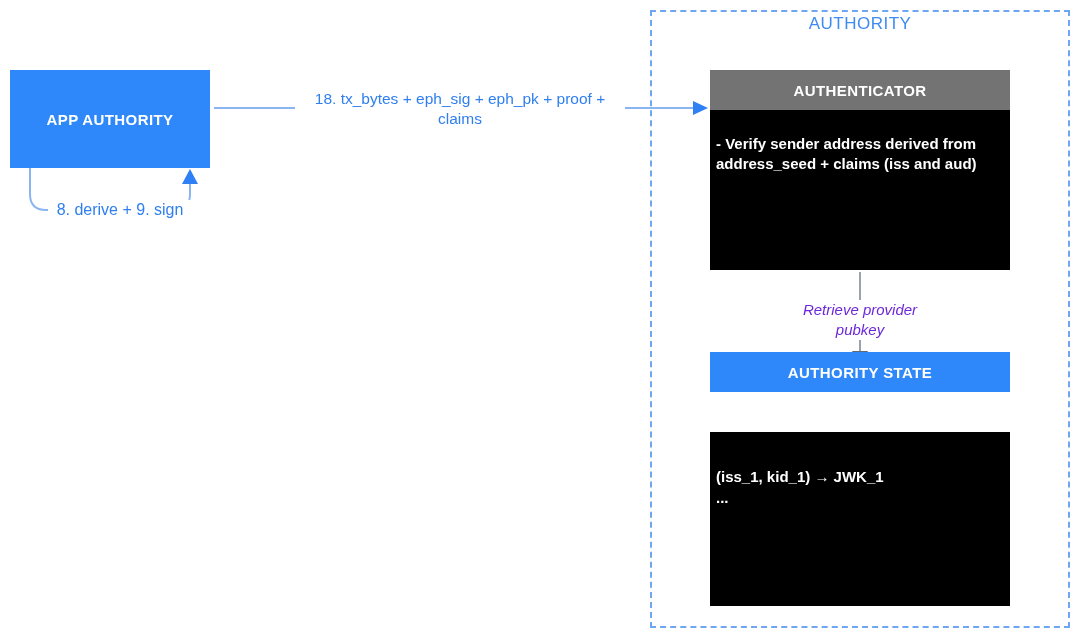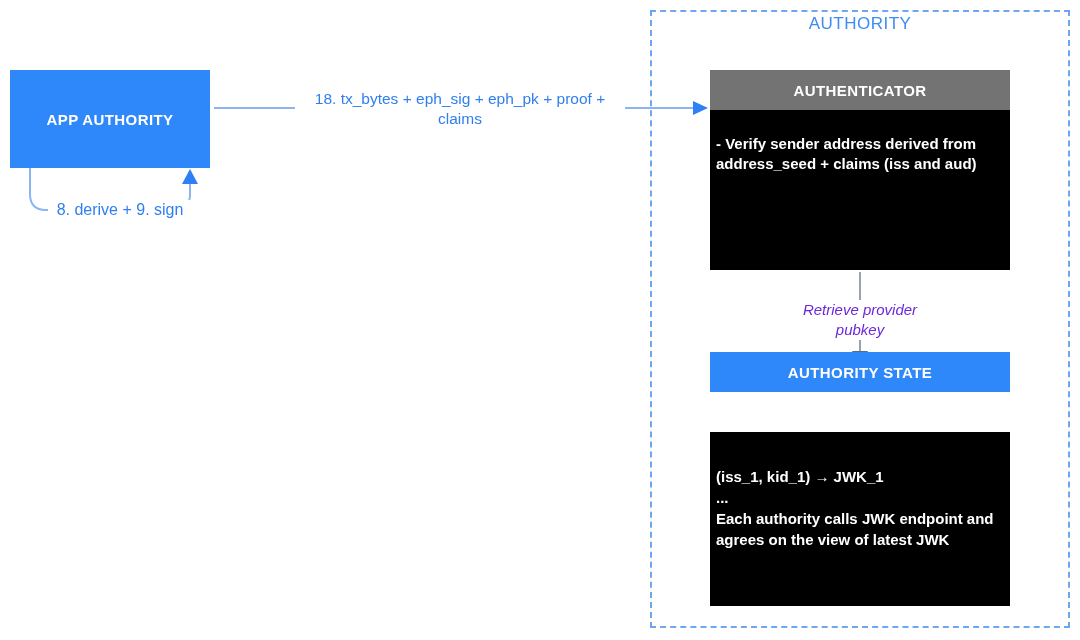--- a/index.html
+++ b/index.html
@@ -124,16 +124,15 @@
     <polygon points="10,94 2,79 18,79" fill="#5f6b78"></polygon>
   </svg>
   <div class="abs edge-label retrieve-label" style="color: #6d28d9; font-style: italic;">Retrieve provider pubkey</div>
 
   <div class="abs card-header state-header" style="background: rgb(47, 136, 250);">
     <span>AUTHORITY STATE</span>
   </div>
   <div class="abs card-body state-body" style="background: rgb(0, 0, 0);">
     <div>(iss_1, kid_1) → JWK_1</div>
     <div>...</div>
-    <div>Each authority calls JWK endpoint and agrees on the view of latest JWK</div>
   </div>
 
 </div>
 
 </body></html>

